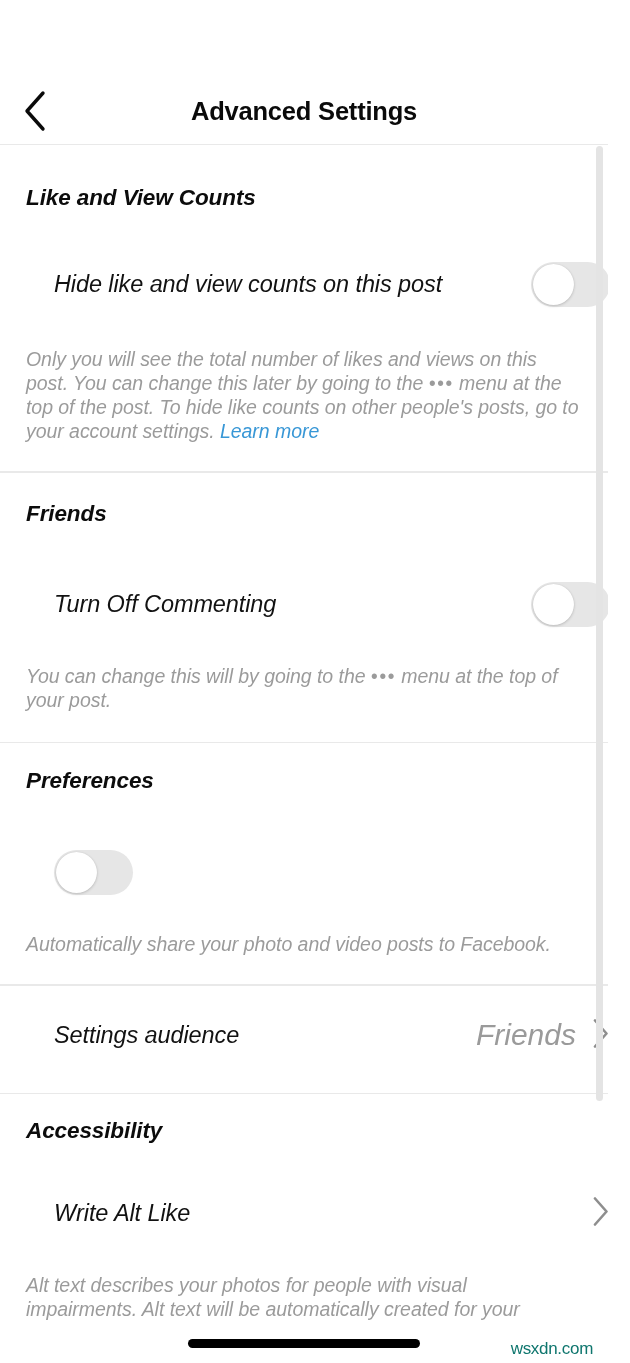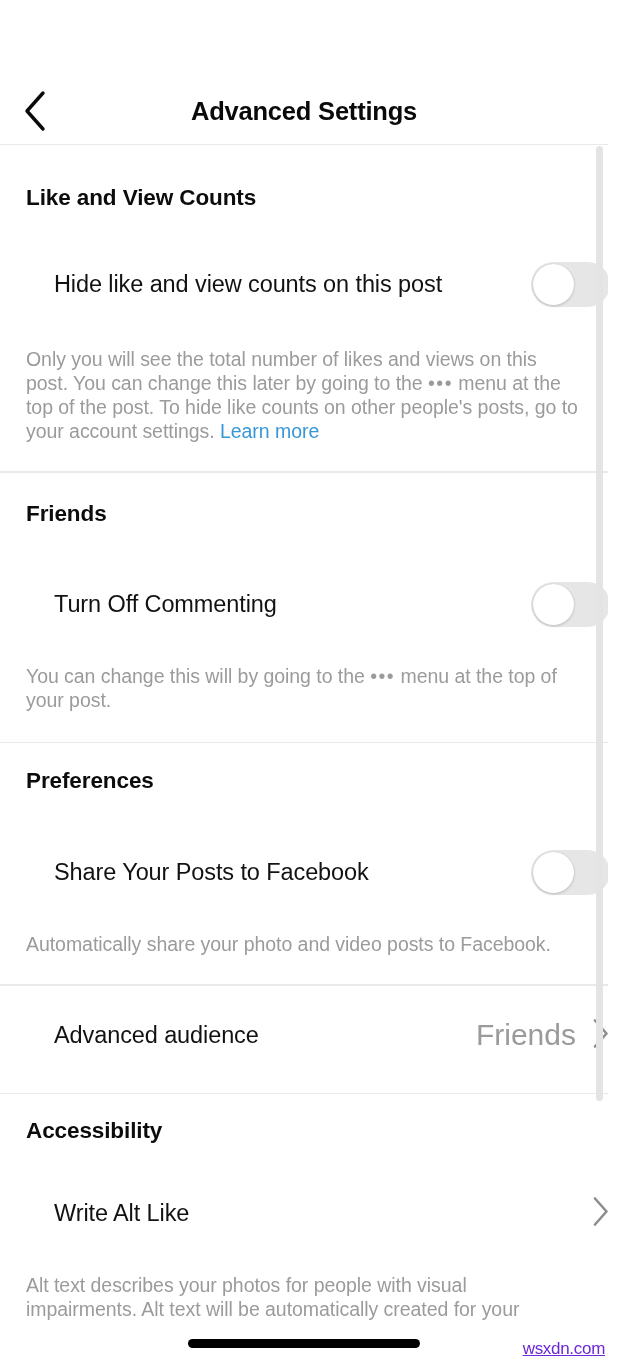--- a/index.html
+++ b/index.html
@@ -54,20 +54,21 @@
     font-size: 25.5px;
     font-weight: 700;
     color: #0a0a0a;
     letter-spacing: -0.2px;
   }
 
   
   .content {
     position: relative;
     background: #a21caf;
+    font-style: italic;
   }
 
   .section {
     background: #ffffff;
     padding: 0 26px;
   }
   .section-divider {
     height: 1.5px;
     background: #e9e9e9;
     width: 100%;
@@ -169,27 +170,26 @@
     bottom: 15px;
     width: 232px;
     height: 9px;
     border-radius: 5px;
     background: #000000;
   }
 
   
   .watermark {
     position: absolute;
-    right: 3px;
+    right: 15px;
     bottom: 4px;
     font-size: 17px;
-    color: #6d28d9;
+    color: #0f766e;
     font-family: "Liberation Sans", sans-serif;
     letter-spacing: -0.3px;
-    text-decoration: underline;
   }
 </style>
 </head>
 <body>
 
 <div id="screen">
 
   <div class="top-spacer"></div>
 
   <div class="nav-header">
@@ -241,36 +241,35 @@
       <div style="height:30px"></div>
     </div>
 
     <div class="section-divider"></div>
 
     <div class="section">
       <div style="height:25px"></div>
       <div class="section-title">Preferences</div>
       <div style="height:56px"></div>
       <div class="row">
-        <div class="row-label">Share Your Posts to Facebook</div>
         <div class="toggle">
           <div class="knob"></div>
         </div>
       </div>
       <div style="height:37px"></div>
       <div class="helper-text">Automatically share your photo and video posts to Facebook.</div>
       <div style="height:28px"></div>
     </div>
 
     <div class="section-divider"></div>
 
     <div class="section">
       <div style="height:32px"></div>
       <div class="row">
-        <div class="row-label">Advanced audience</div>
+        <div class="row-label">Settings audience</div>
         <div style="display:flex;align-items:center;">
           <div class="row-value">Friends</div>
           <span class="chev-right">
             <svg width="18" height="31" viewBox="0 0 18 31" fill="none">
               <path d="M3 2.5 L14.5 15.5 L3 28.5" stroke="#8e8e8e" stroke-width="2.6" stroke-linecap="round" stroke-linejoin="round"></path>
             </svg>
           </span>
         </div>
       </div>
       <div style="height:40px"></div>

